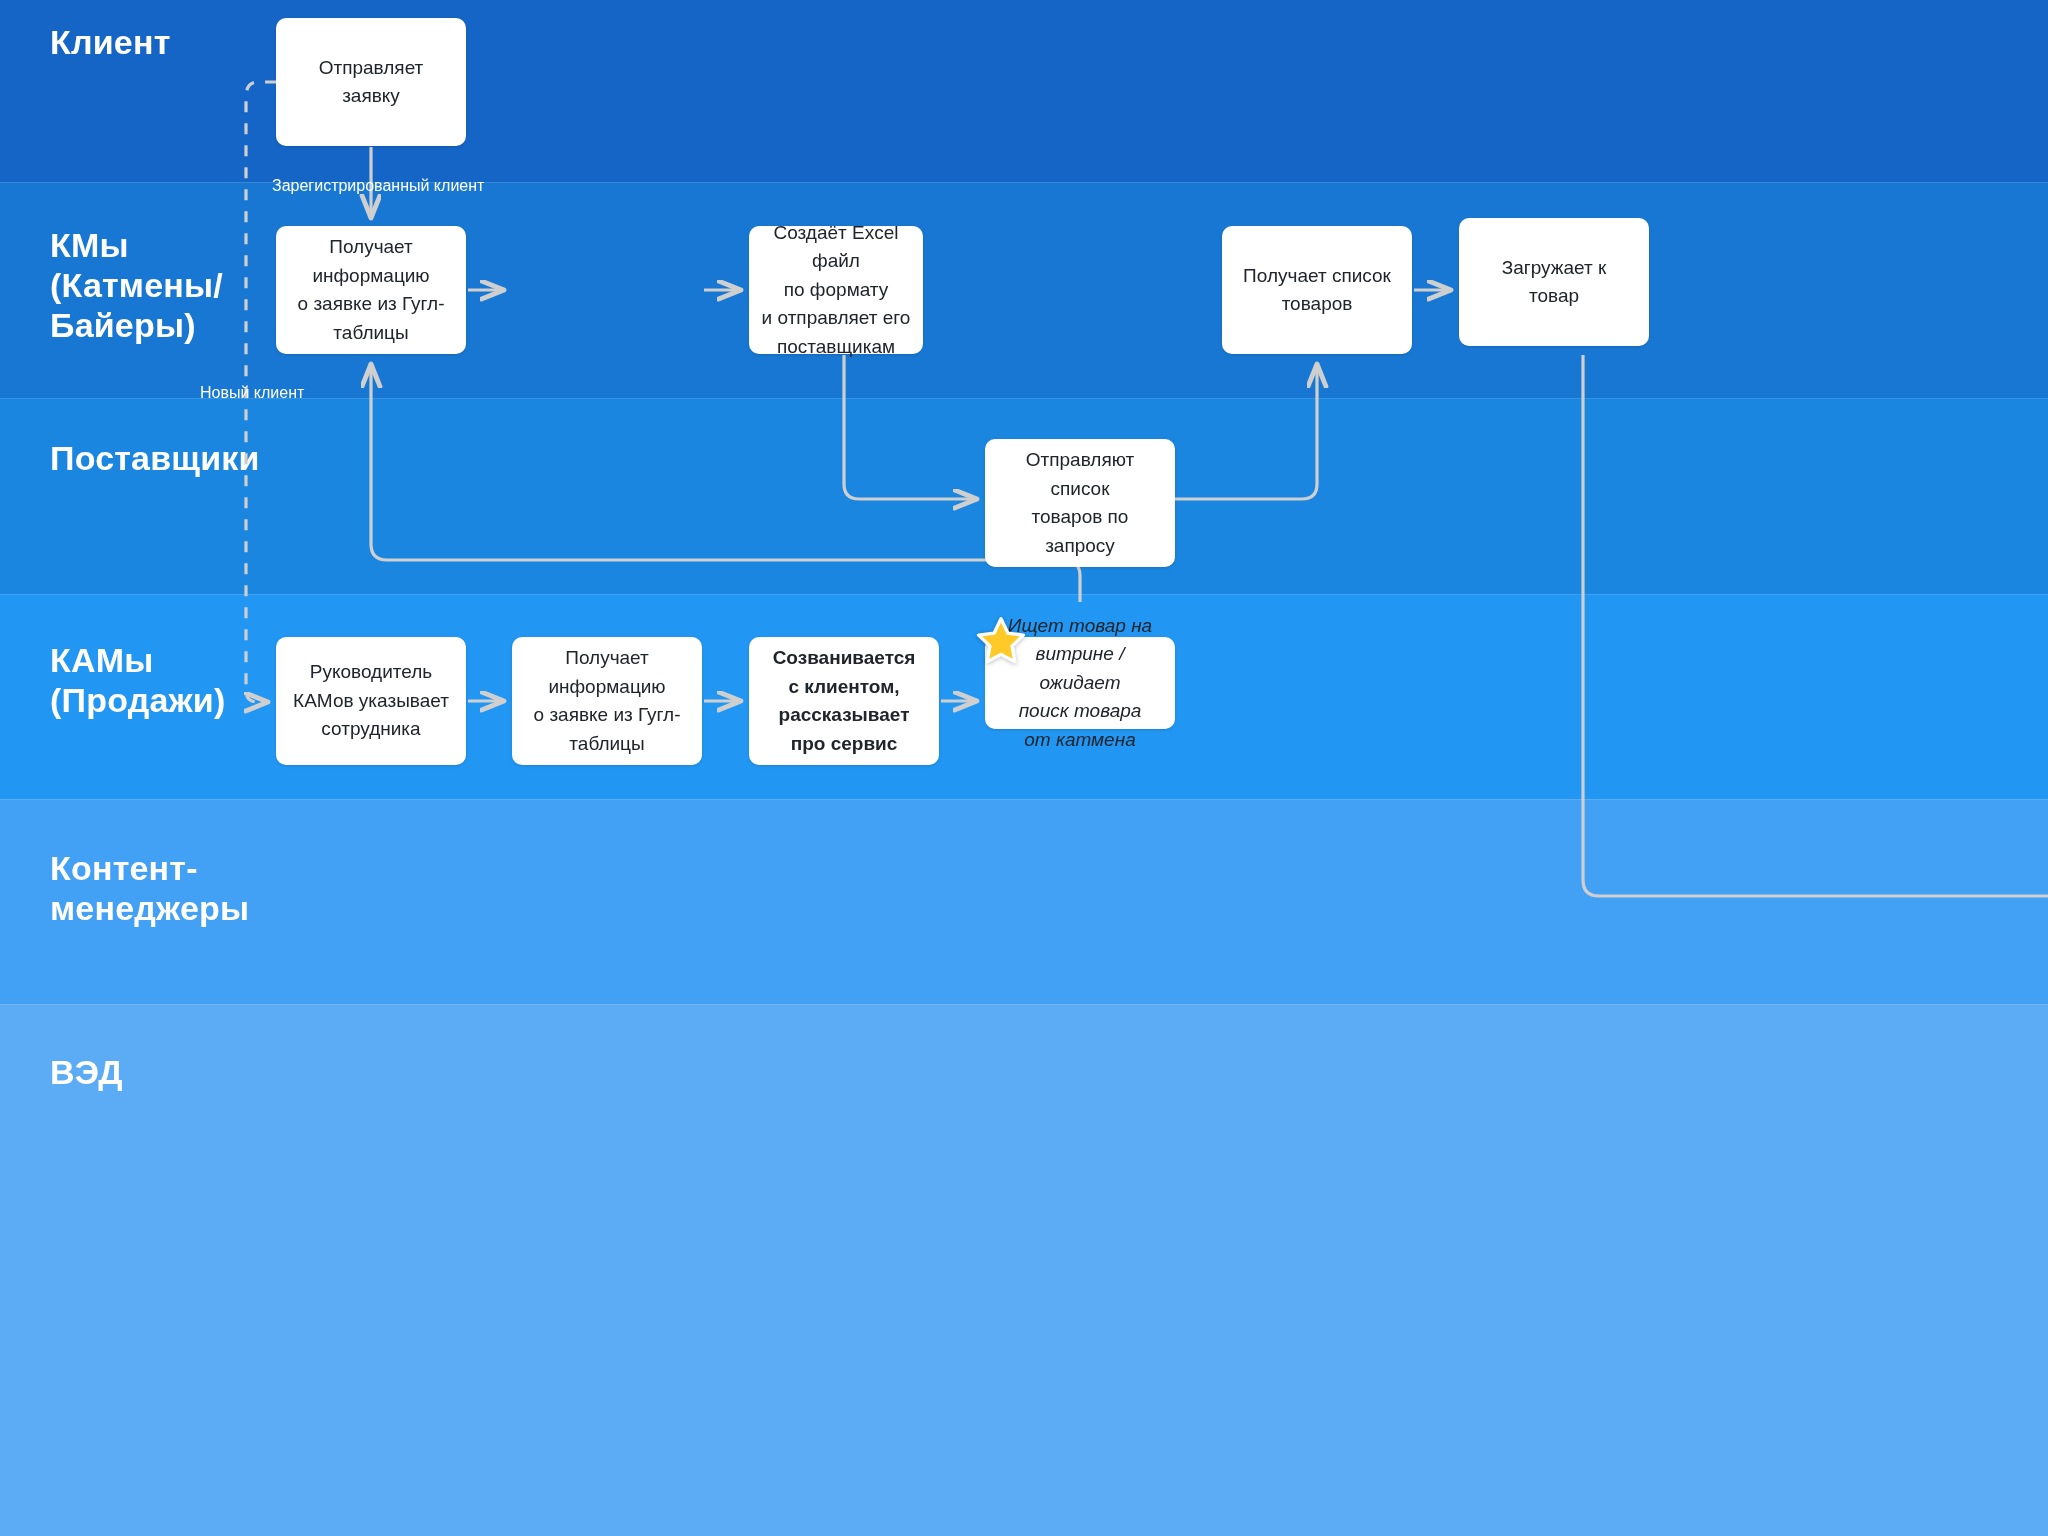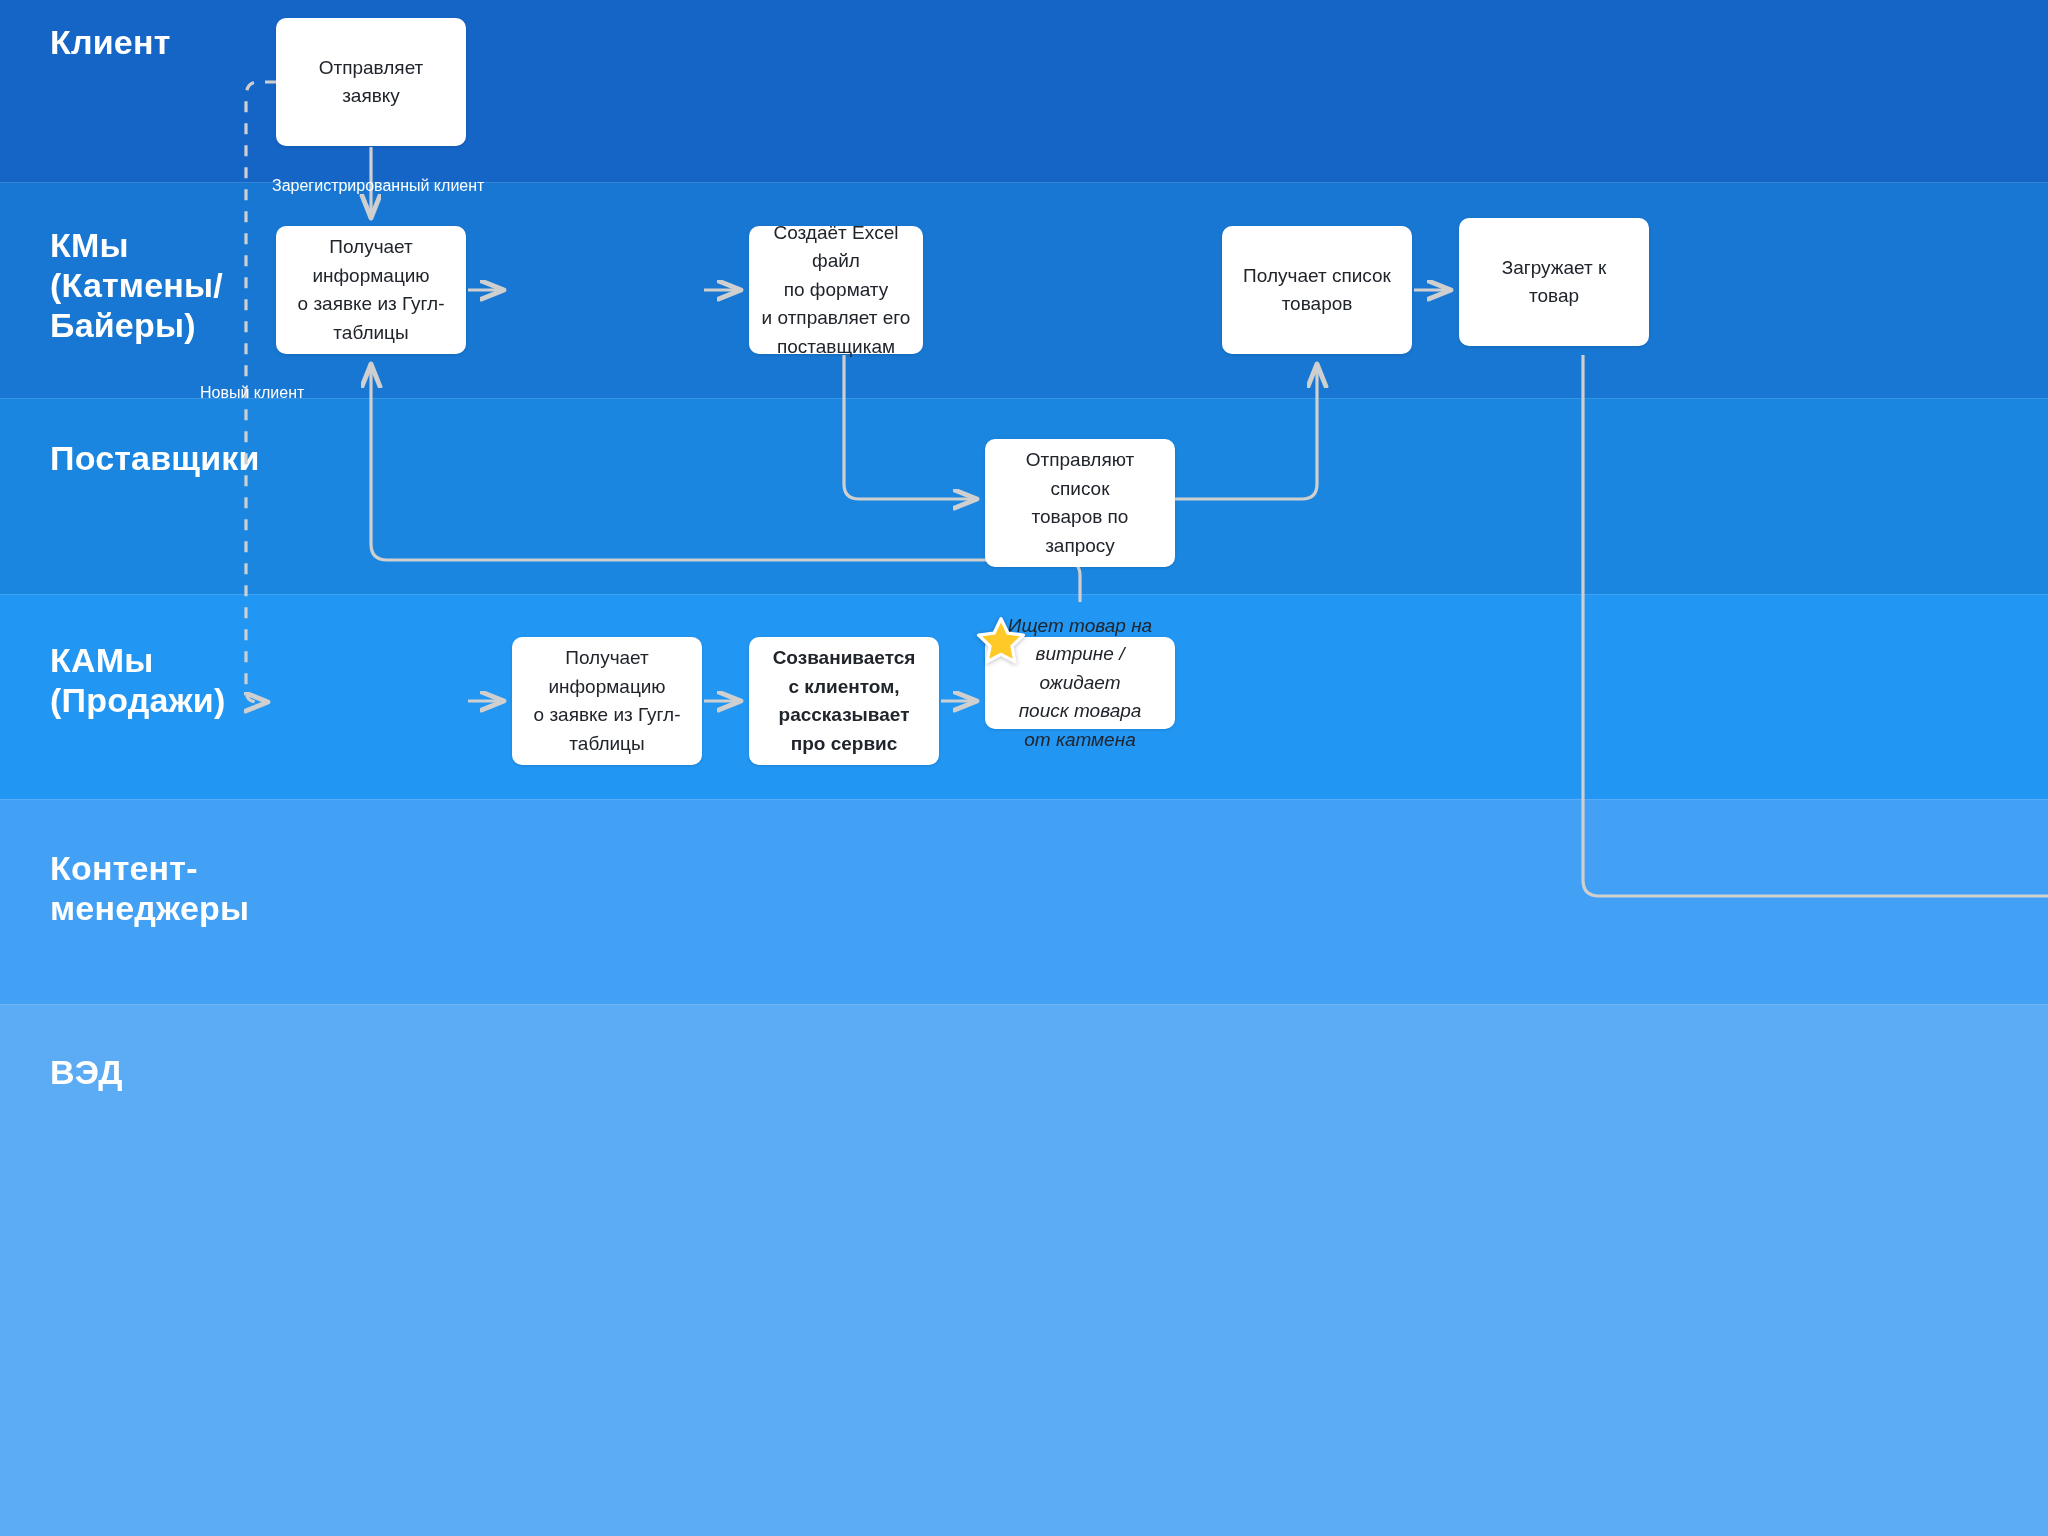--- a/index.html
+++ b/index.html
@@ -119,20 +119,23 @@
 
   <div class="node" style="left:1222px;top:226px;width:190px;height:128px;">Получает список
 товаров</div>
 
   <div class="node" style="left:1459px;top:218px;width:190px;height:128px;">Загружает к
 товар</div>
 
   <div class="node" style="left:985px;top:439px;width:190px;height:128px;">Отправляют список
 товаров по запросу</div>
 
+  <div class="node" style="left:276px;top:637px;width:190px;height:128px;">Руководитель
+КАМов указывает
+сотрудника</div>
 
   <div class="node" style="left:512px;top:637px;width:190px;height:128px;">Получает
 информацию
 о заявке из Гугл-
 таблицы</div>
 
   <div class="node" style="left:749px;top:637px;width:190px;height:128px;font-weight:bold;">Созванивается
 с клиентом,
 рассказывает
 про сервис</div>

